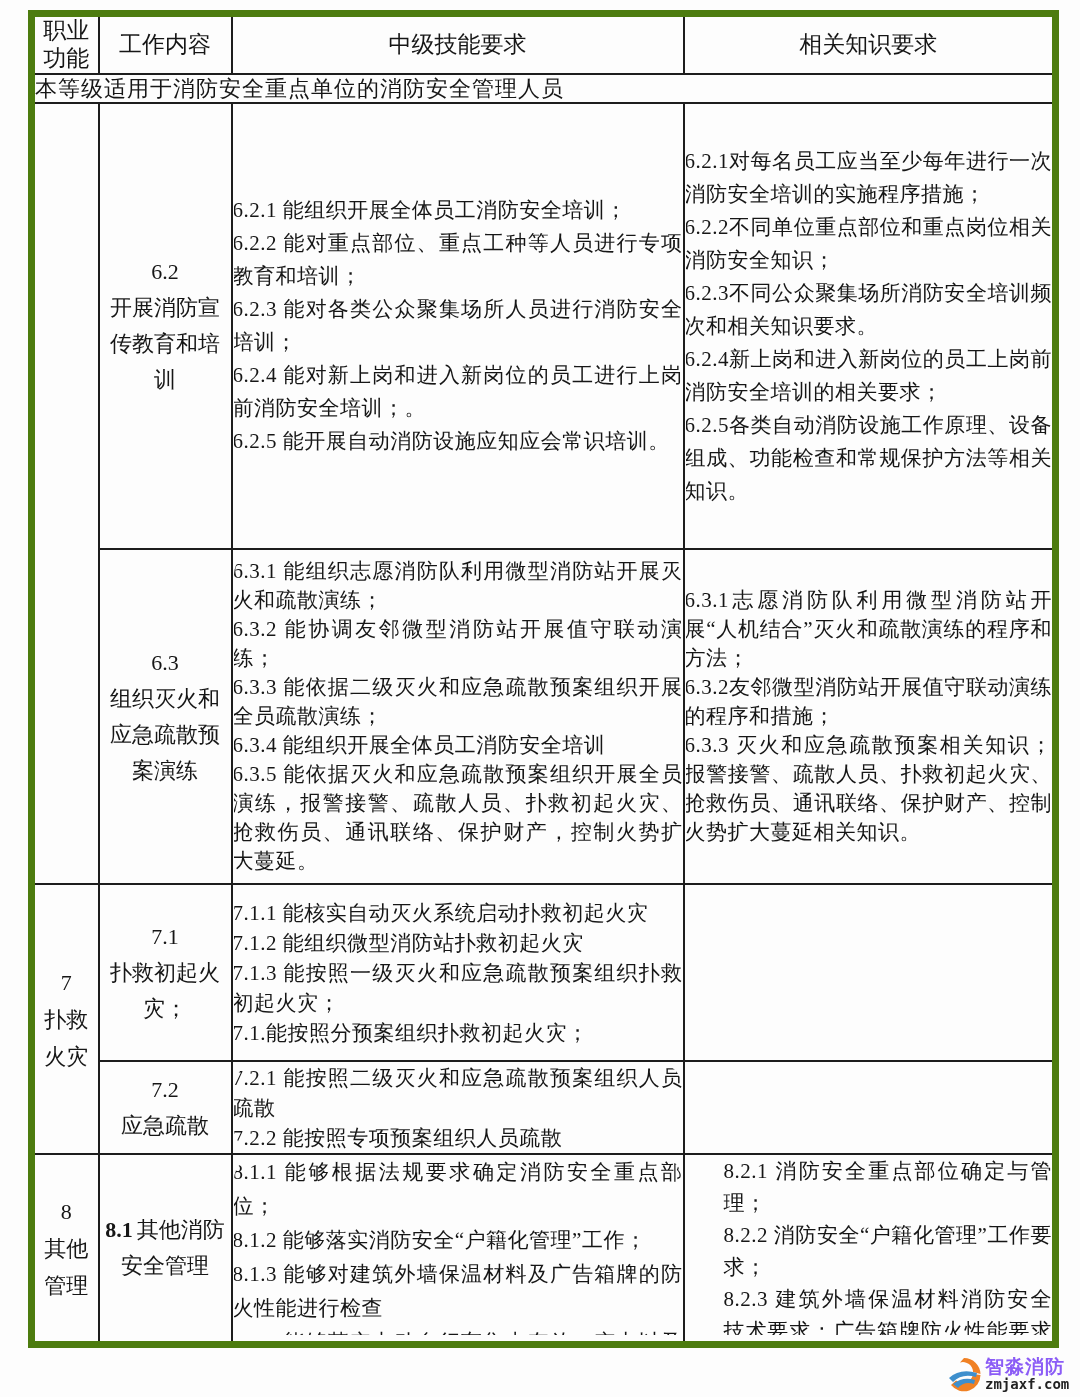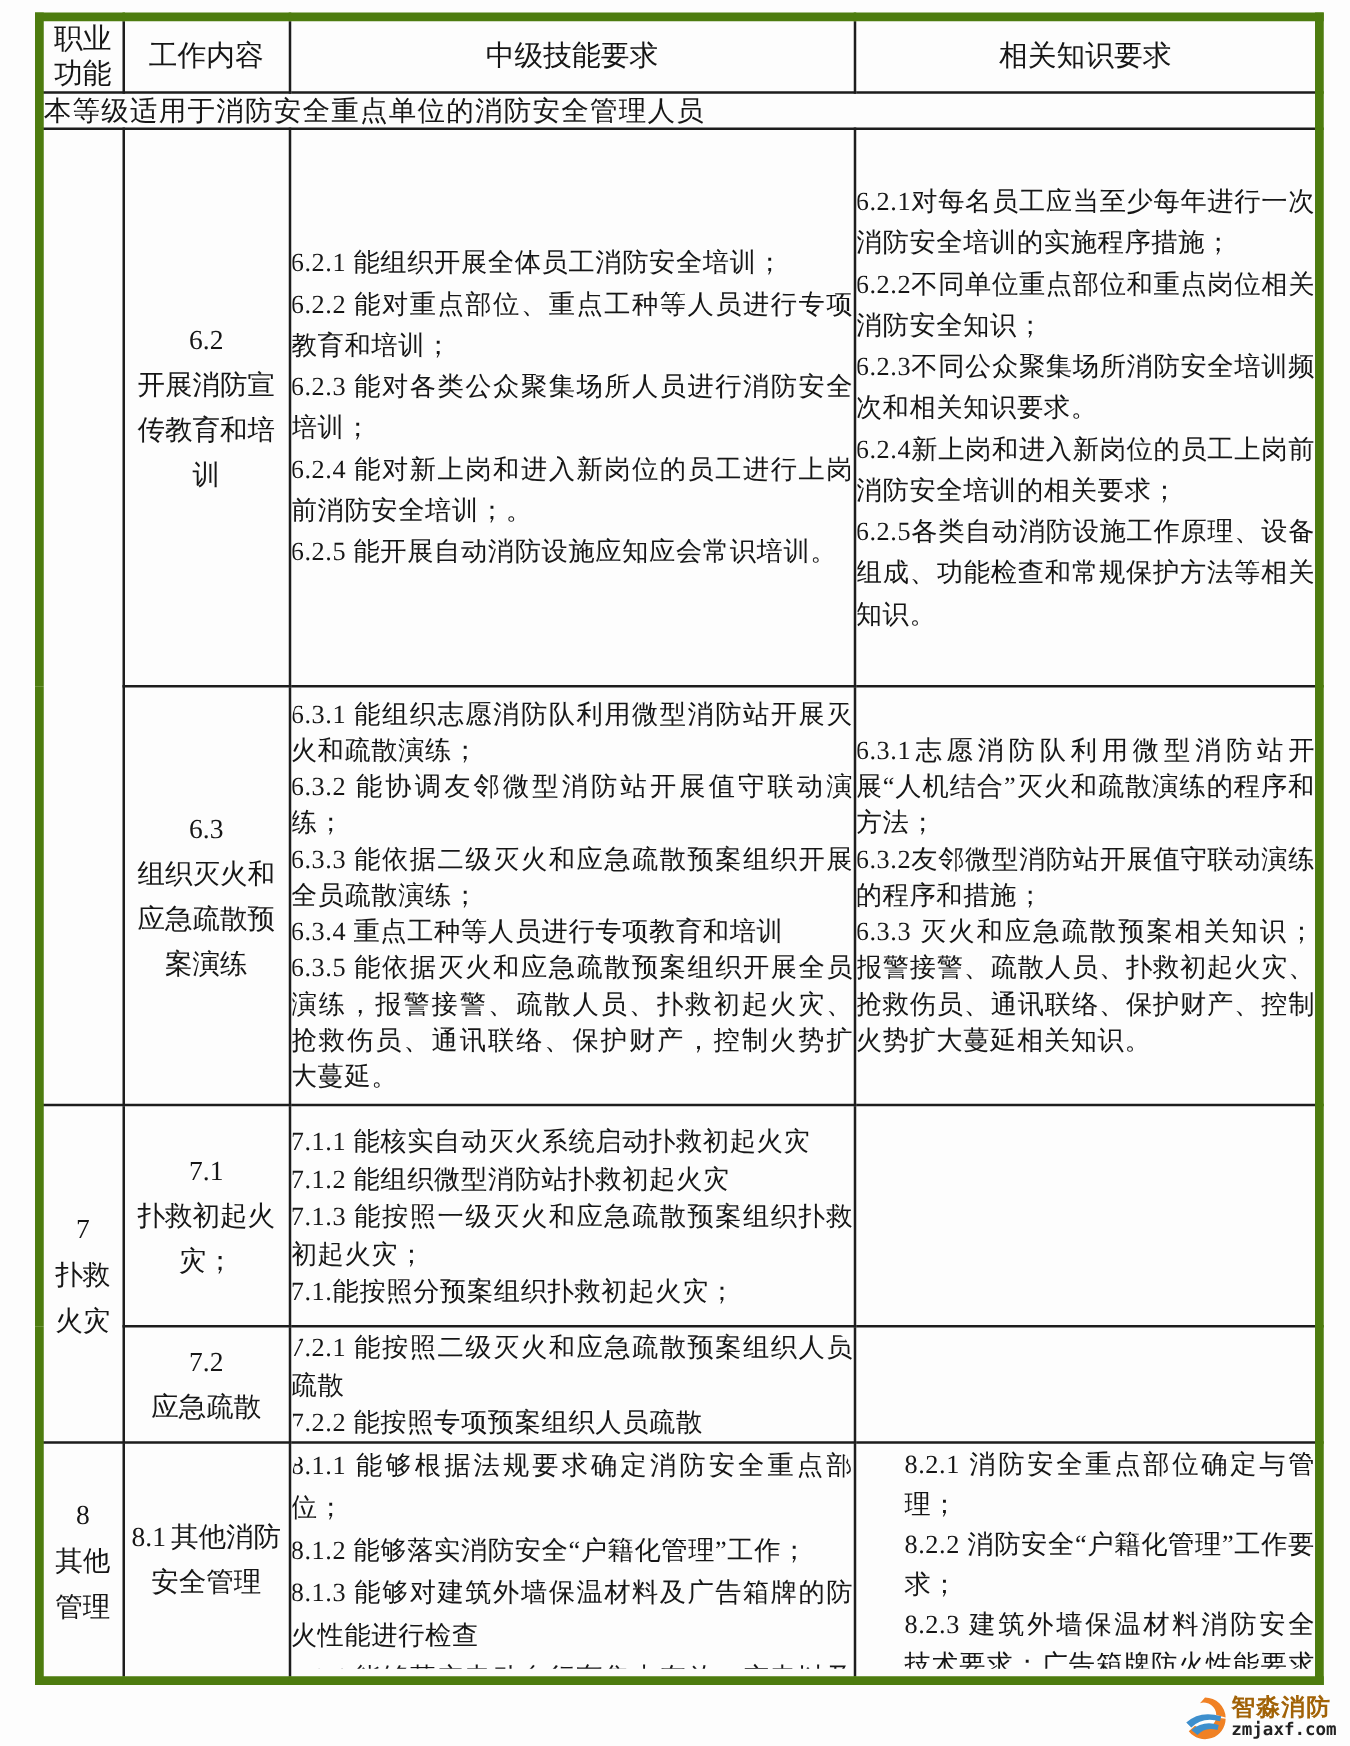--- a/index.html
+++ b/index.html
@@ -22,42 +22,42 @@
   tr.r-72   td{height:91px;}
   tr.r-8    td{height:186px;}
   
   .hdr-cell{text-align:center;font-size:23px;line-height:28px;}
   
   .span-cell{font-size:22px;line-height:26px;letter-spacing:1px;}
   
   .fn-cell{text-align:center;font-size:22px;line-height:37px;padding:0 2px;}
   .task-cell{text-align:center;font-size:22px;line-height:36px;padding:0 13px;}
   .task-inline{text-align:center;font-size:22px;line-height:36px;padding:0 10px;}
-  .task-inline .t-code{margin-right:4px;}
+  .task-inline .t-code{margin-right:4px;font-weight:bold;}
   
   .content-cell{padding:2px 6px 2px 10px;font-size:21px;text-align:justify;letter-spacing:0.5px;border-radius:26px;}
   .content-cell p{margin:0;}
   .lh33 p{line-height:33px;}
   .lh29 p{line-height:29px;}
   .lh30 p{line-height:30px;}
   .lh34 p{line-height:34px;}
   .lh32 p{line-height:32px;padding-left:39px;}
   .v-top{vertical-align:top !important;}
   .pad-top{padding-top:6px;}
   .clip{overflow:hidden;}
   .clip-81{height:180px;}
   .clip-82{height:180px;}
   
   .page-num{position:absolute;left:28px;top:1362px;width:1024px;text-align:center;
     font-size:22px;color:#1a1a1a;}
   .wm-bst{position:absolute;left:858px;top:1335px;display:flex;align-items:center;gap:6px;
     color:#c9c9c9;font-size:27px;font-weight:bold;letter-spacing:2px;white-space:nowrap;}
   .brand{position:absolute;left:946px;top:1357px;display:flex;align-items:flex-start;gap:3px;}
   .brand-txt{display:flex;flex-direction:column;line-height:1.05;}
-  .brand-name{color:#a16207;font-size:19px;font-weight:bold;letter-spacing:1px;}
+  .brand-name{color:#8b5cf6;font-size:19px;font-weight:bold;letter-spacing:1px;}
   .brand-url{color:#222;font-size:14px;font-weight:bold;font-family:"DejaVu Sans Mono",monospace;}
 </style>
 </head>
 <body>
 
 <div class="page">
 
   <table class="doc">
     <colgroup>
       <col style="width:67px">
@@ -102,21 +102,21 @@
 
     <tr class="r-63">
       <td class="task-cell">
         <div class="t-code">6.3</div>
         <div class="t-name">组织灭火和应急疏散预案演练</div>
       </td>
       <td class="content-cell lh29">
         <p>6.3.1 能组织志愿消防队利用微型消防站开展灭火和疏散演练；</p>
         <p>6.3.2 能协调友邻微型消防站开展值守联动演练；</p>
         <p>6.3.3 能依据二级灭火和应急疏散预案组织开展全员疏散演练；</p>
-        <p>6.3.4 重点工种等人员进行专项教育和培训</p>
+        <p>6.3.4 能组织开展全体员工消防安全培训</p>
         <p>6.3.5 能依据灭火和应急疏散预案组织开展全员演练，报警接警、疏散人员、扑救初起火灾、抢救伤员、通讯联络、保护财产，控制火势扩大蔓延。</p>
       </td>
       <td class="content-cell lh29">
         <p>6.3.1志愿消防队利用微型消防站开展“人机结合”灭火和疏散演练的程序和方法；</p>
         <p>6.3.2友邻微型消防站开展值守联动演练的程序和措施；</p>
         <p>6.3.3 灭火和应急疏散预案相关知识；报警接警、疏散人员、扑救初起火灾、抢救伤员、通讯联络、保护财产、控制火势扩大蔓延相关知识。</p>
       </td>
     </tr>
 
     <tr class="r-71">

